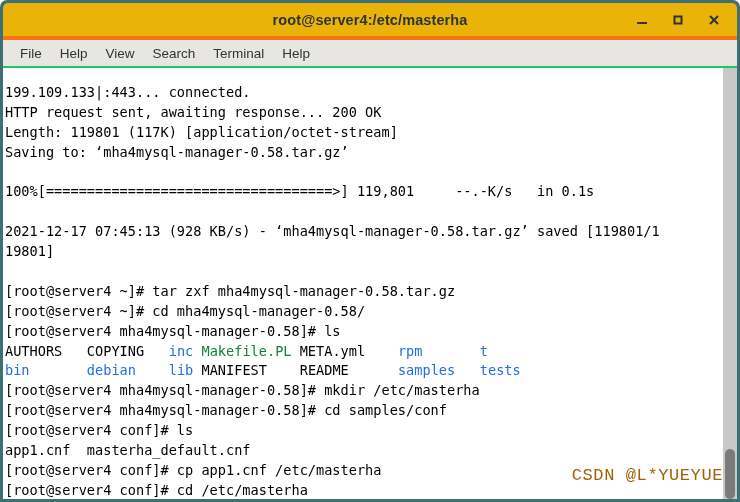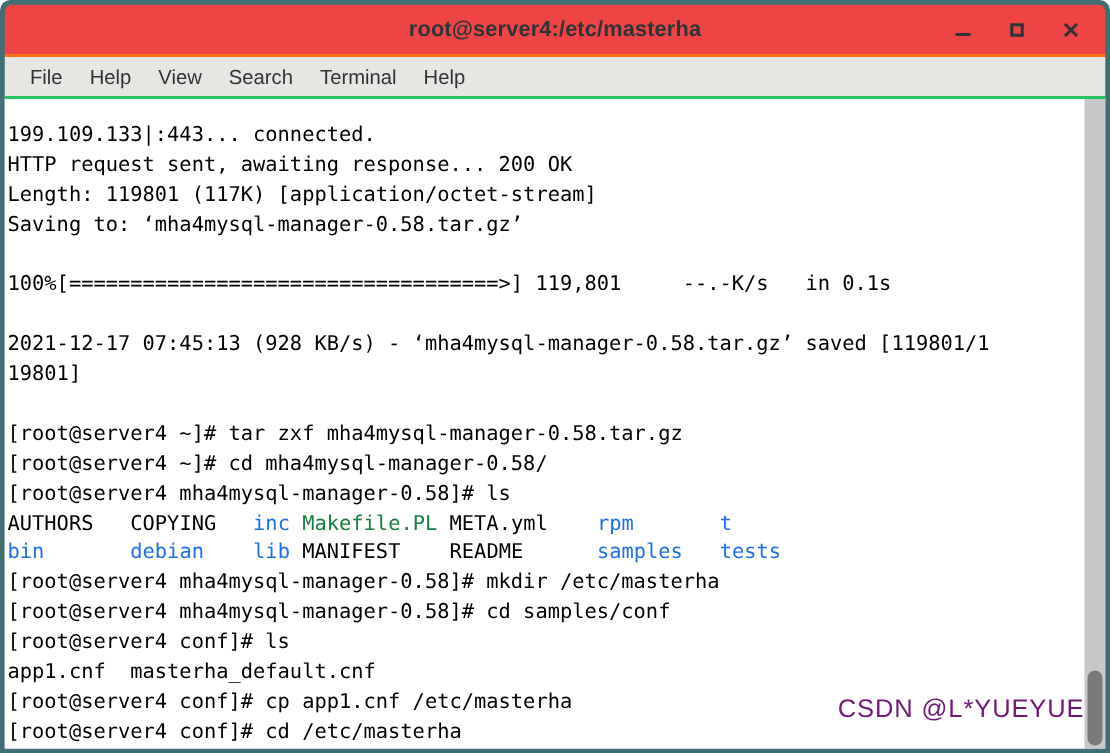--- a/index.html
+++ b/index.html
@@ -25,24 +25,24 @@
     border: 3px solid #3f6e74;
     border-top-left-radius: 7px;
     border-top-right-radius: 7px;
     overflow: hidden;
   }
 
   
   #titlebar {
     position: relative;
     height: 33px;
-    background: #ef4444;
+    background: #eab308;
     border-top-left-radius: 5px;
     border-top-right-radius: 5px;
-    border-bottom: 2px solid #f97316;
+    border-bottom: 4px solid #f97316;
     display: flex;
     align-items: center;
     justify-content: center;
     text-align: right;
   }
   #window-title {
     font-size: 14.5px;
     font-weight: bold;
     color: #2e3436;
     letter-spacing: 0.1px;
@@ -110,23 +110,23 @@
   }
   .ln { display: block; height: 19.9px; }
   .dir  { color: #1f6fe5; }
   .exe  { color: #15803d; }
 
   
   #watermark {
     position: absolute;
     right: 0px;
     bottom: 18px;
-    font-family: Liberation Sans, sans-serif;
+    font-family: Liberation Mono, monospace;
     font-size: 17px;
-    color: #701a75;
+    color: #a16207;
     letter-spacing: 0.6px;
     user-select: none;
     pointer-events: none;
     white-space: nowrap;
   }
 
   
   #scrollbar {
     position: relative;
     width: 14px;

